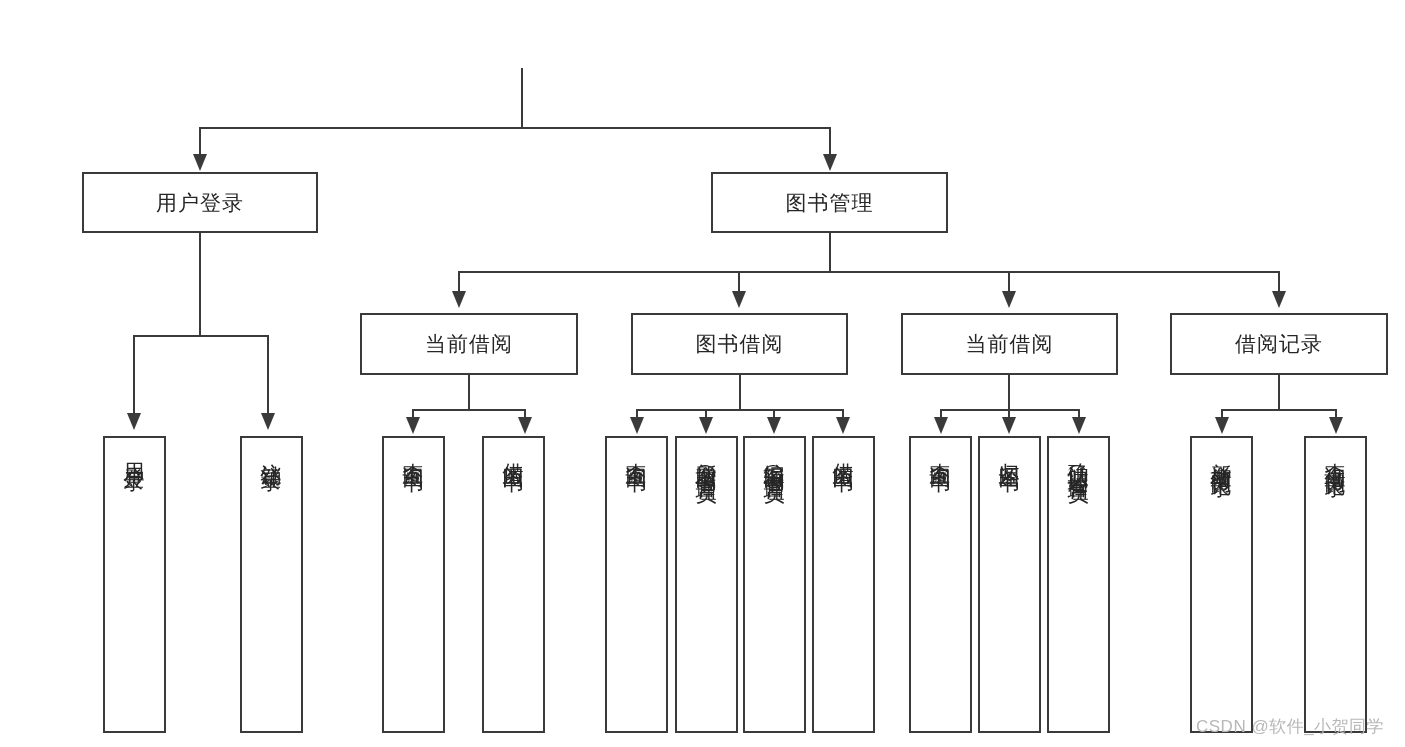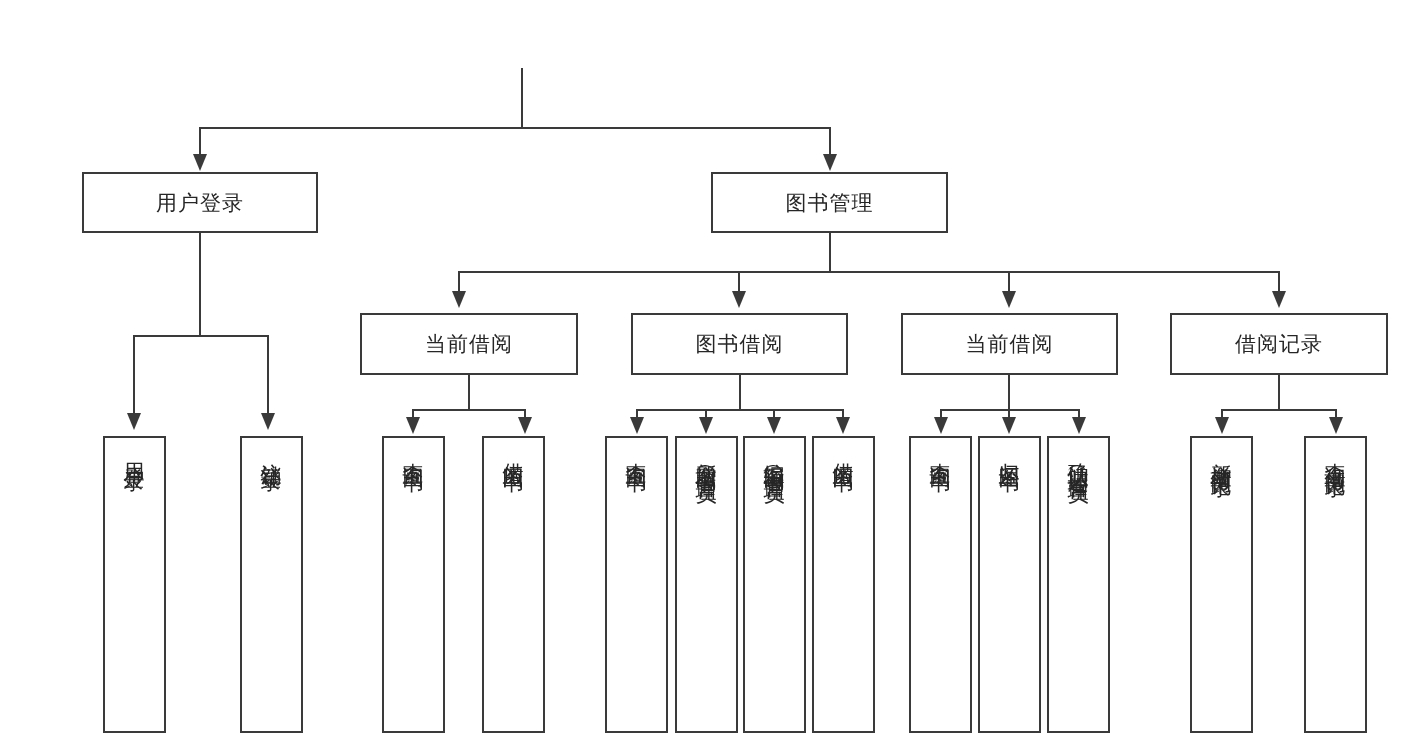--- a/index.html
+++ b/index.html
@@ -195,14 +195,15 @@
     <span class="vtext">确认归还（管理员）</span>
   </div>
 
   <div class="node v" style="left:1190px; top:436px; width:63px; height:297px;">
     <span class="vtext">新增借阅记录</span>
   </div>
   <div class="node v" style="left:1304px; top:436px; width:63px; height:297px;">
     <span class="vtext">查询借阅记录</span>
   </div>
 
+  <div class="watermark" style="left:1196px; top:715px;">CSDN @软件_小贺同学</div>
 
 </div>
 
 </body></html>

